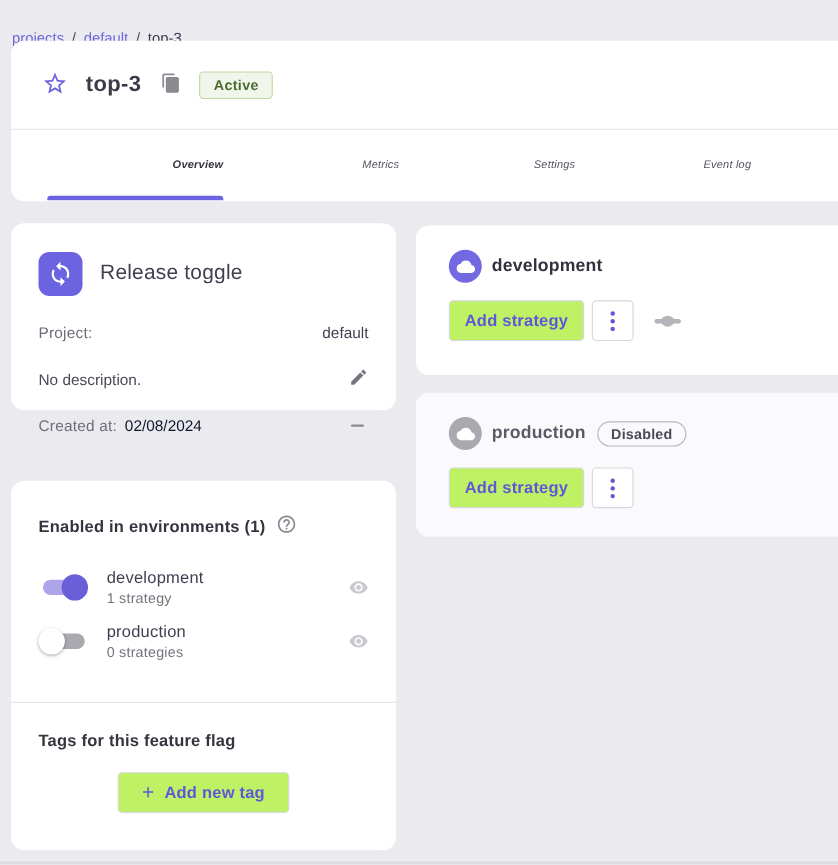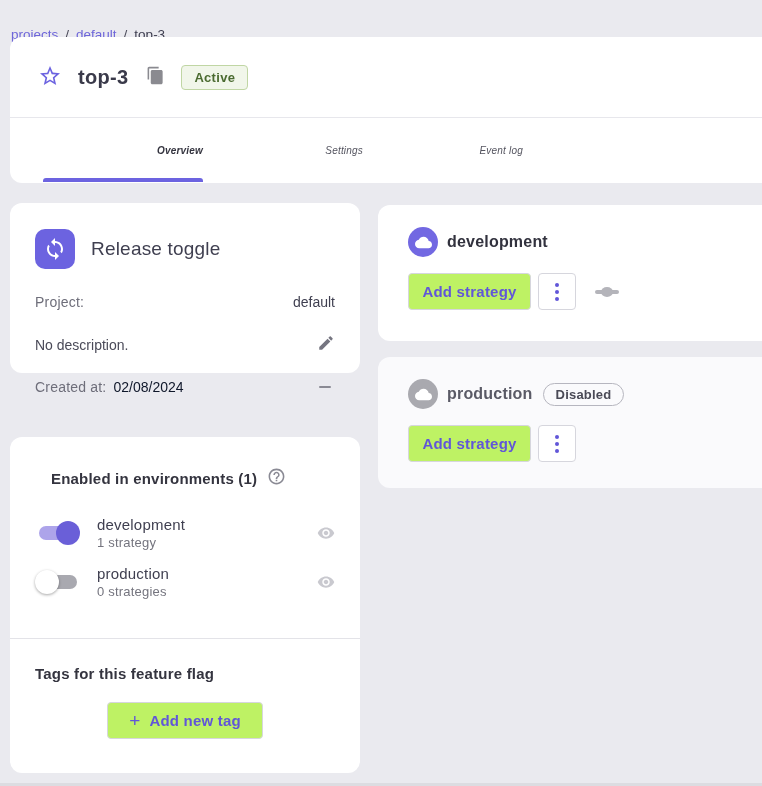--- a/index.html
+++ b/index.html
@@ -41,21 +41,21 @@
   .detail-row.first { margin-top:25px; }
   .muted { color:#6e6e7a; letter-spacing:.2px; }
   .detail-val { margin-left:auto; color:#3f3f50; }
   .desc-text { color:#4a4a58; }
   .created-val { color:#0f172a; margin-left:7px; }
   .collapse-btn { margin-left:auto; background:none; border:none; cursor:pointer; padding:4px; }
   .collapse-glyph { display:block; width:12px; height:2px; background:#8a8a94; border-radius:1px; }
 
   
   .env-card { top:437px; left:10px; width:350px; height:336px; padding:30px 25px 0 25px; }
-  .env-card-title-row { display:flex; align-items:center; gap:10px;margin-left:16px; }
+  .env-card-title-row { display:flex; align-items:center; gap:10px; }
   .section-title { font-size:15px; font-weight:bold; color:#34343f; letter-spacing:.2px; }
   .env-row { display:flex; align-items:center; margin-top:26px; }
   .env-row + .env-row { margin-top:15px; }
   .env-texts { margin-left:16px; }
   .env-name { font-size:15px; color:#3f3f50; letter-spacing:.2px; }
   .env-sub { font-size:13px; color:#74747e; margin-top:2px; letter-spacing:.2px; }
   .env-eye { margin-left:auto; background:none; border:none; cursor:pointer; display:flex; padding:0; }
 
   
   .switch { position:relative; width:46px; height:26px; cursor:pointer; flex:0 0 auto; }
@@ -122,20 +122,23 @@
       </span>
     </button>
     <span class="status-badge">Active</span>
   </div>
   <div class="tabs">
     <div class="tab active">
       <span>Overview</span>
       <span class="tab-underline"></span>
     </div>
     <div class="tab">
+      <span>Metrics</span>
+    </div>
+    <div class="tab">
       <span>Settings</span>
     </div>
     <div class="tab">
       <span>Event log</span>
     </div>
   </div>
 </header>
 
 <section class="card details-card">
   <div class="details-head">

